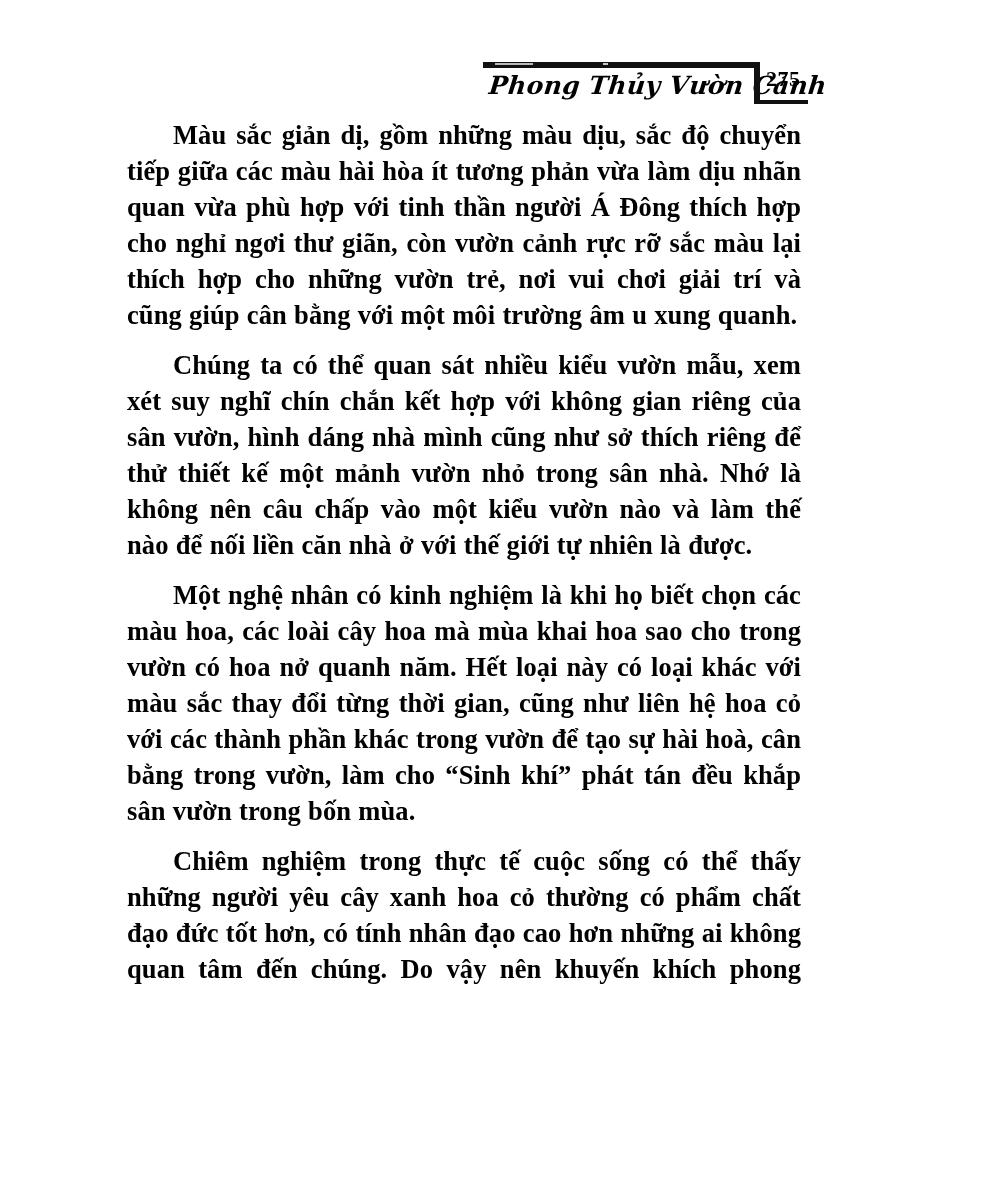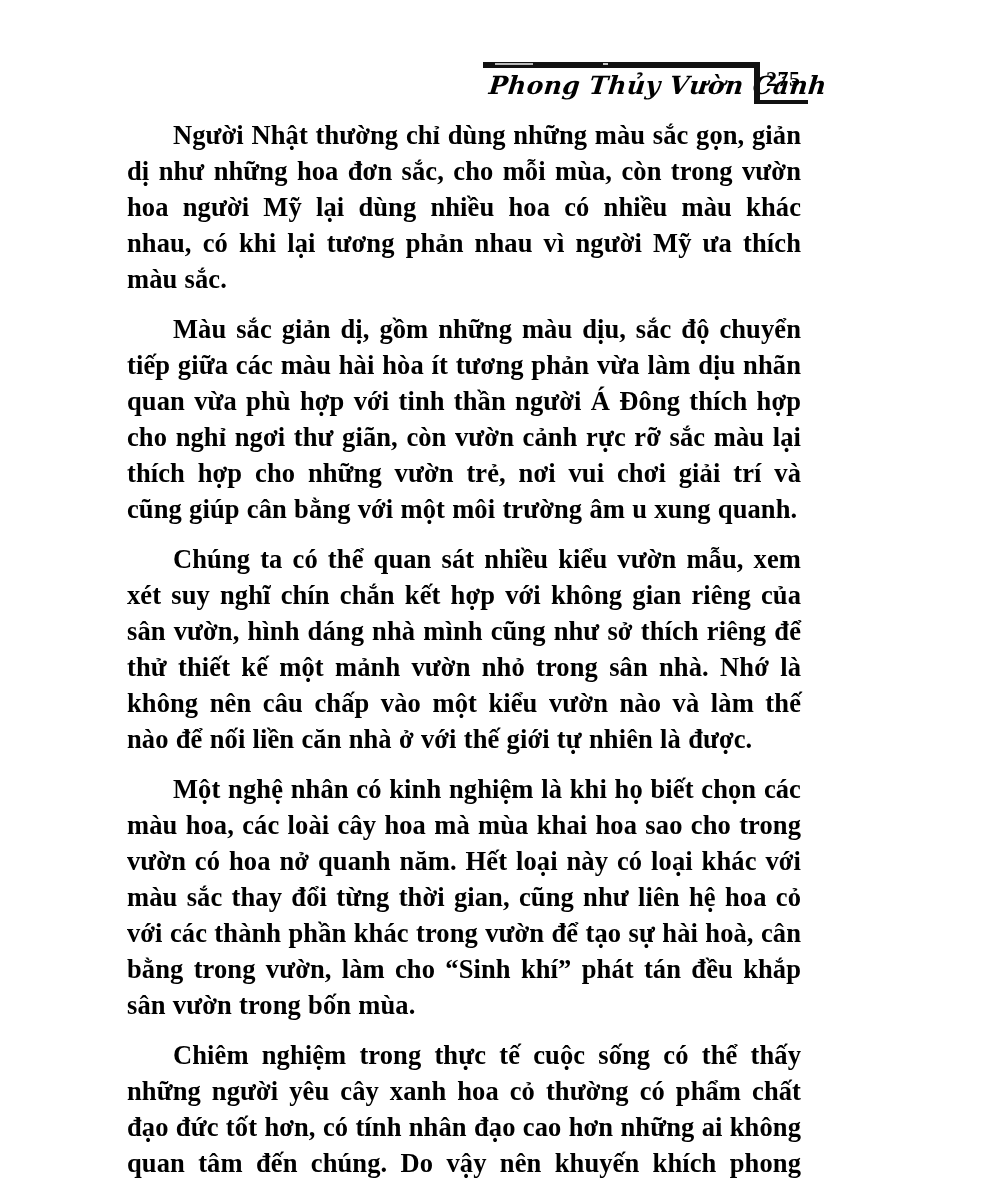--- a/index.html
+++ b/index.html
@@ -147,20 +147,19 @@
 
   <div class="page-header">
     <div class="header-rule"></div>
     <div class="header-title">Phong Thủy Vườn Cảnh</div>
     <div class="header-divider"></div>
     <div class="header-pagenum">275</div>
     <div class="header-pagenum-rule"></div>
   </div>
 
   <div class="body-text">
-    <p class="para">Người Nhật thường chỉ dùng những màu sắc gọn, giản dị như những hoa đơn sắc, cho mỗi mùa, còn trong vườn hoa người Mỹ lại dùng nhiều hoa có nhiều màu khác nhau, có khi lại tương phản nhau vì người Mỹ ưa thích màu sắc.</p>
     <p class="para">Màu sắc giản dị, gồm những màu dịu, sắc độ chuyển tiếp giữa các màu hài hòa ít tương phản vừa làm dịu nhãn quan vừa phù hợp với tinh thần người Á Đông thích hợp cho nghỉ ngơi thư giãn, còn vườn cảnh rực rỡ sắc màu lại thích hợp cho những vườn trẻ, nơi vui chơi giải trí và cũng giúp cân bằng với một môi trường âm u xung quanh.</p>
     <p class="para">Chúng ta có thể quan sát nhiều kiểu vườn mẫu, xem xét suy nghĩ chín chắn kết hợp với không gian riêng của sân vườn, hình dáng nhà mình cũng như sở thích riêng để thử thiết kế một mảnh vườn nhỏ trong sân nhà. Nhớ là không nên câu chấp vào một kiểu vườn nào và làm thế nào để nối liền căn nhà ở với thế giới tự nhiên là được.</p>
     <p class="para">Một nghệ nhân có kinh nghiệm là khi họ biết chọn các màu hoa, các loài cây hoa mà mùa khai hoa sao cho trong vườn có hoa nở quanh năm. Hết loại này có loại khác với màu sắc thay đổi từng thời gian, cũng như liên hệ hoa cỏ với các thành phần khác trong vườn để tạo sự hài hoà, cân bằng trong vườn, làm cho “Sinh khí” phát tán đều khắp sân vườn trong bốn mùa.</p>
     <p class="para stretch-last">Chiêm nghiệm trong thực tế cuộc sống có thể thấy những người yêu cây xanh hoa cỏ thường có phẩm chất đạo đức tốt hơn, có tính nhân đạo cao hơn những ai không quan tâm đến chúng. Do vậy nên khuyến khích phong</p>
   </div>
 
 </div>
 
 </body></html>

